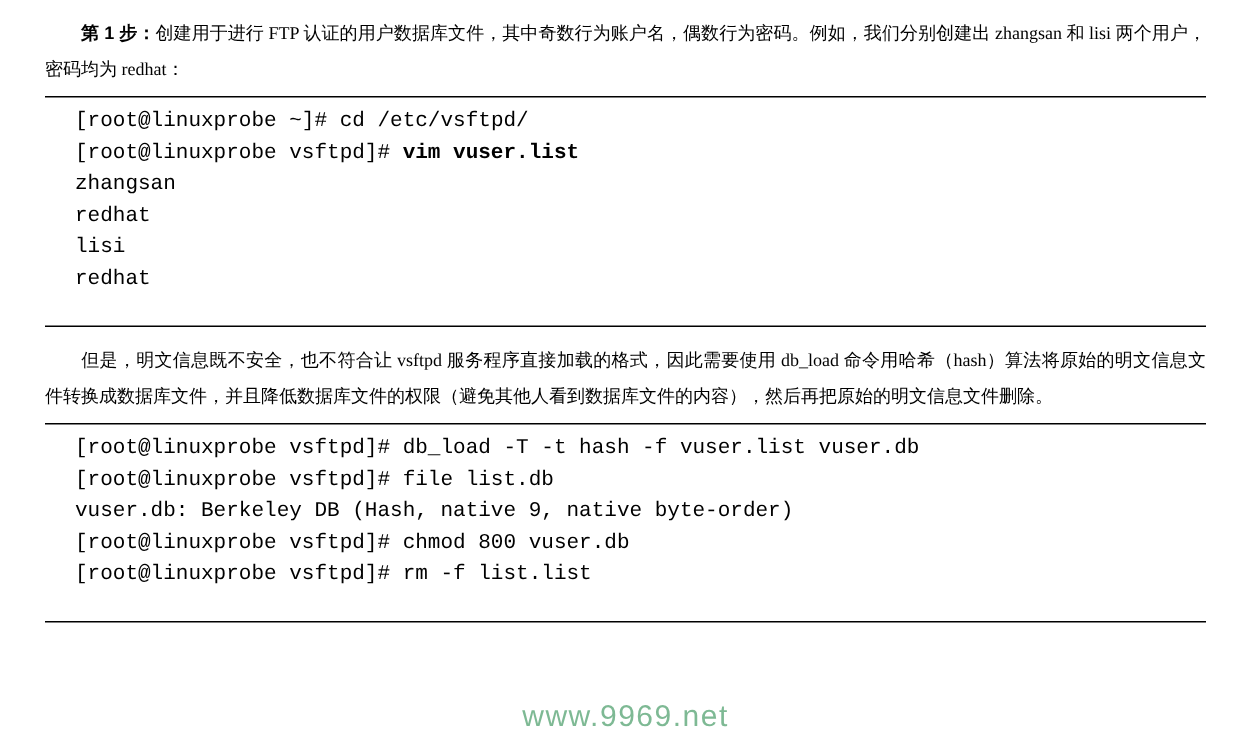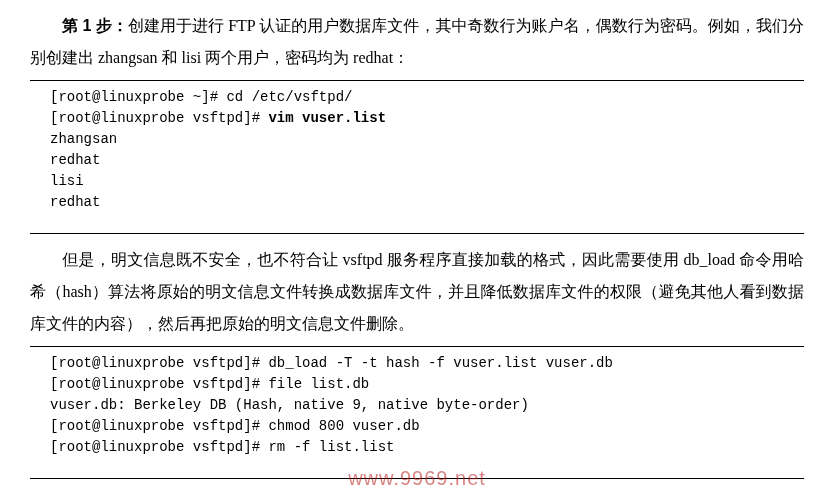--- a/index.html
+++ b/index.html
@@ -10,21 +10,21 @@
     body {
       width: 834px;
       height: 500px;
       background: #ffffff;
       font-family: "SimSun", "宋体", serif;
       padding: 10px 30px;
       position: relative;
       overflow: hidden;
     }
     .paragraph {
-      font-size: 16px;
+      font-size: 12px;
       line-height: 2;
       color: #000;
       text-align: justify;
       margin-bottom: 6px;
     }
     .paragraph .indent {
       display: inline-block;
       width: 2em;
     }
     .bold {
@@ -44,21 +44,21 @@
     }
     .code-block .cmd-bold {
       font-weight: bold;
     }
     .watermark {
       position: absolute;
       bottom: 10px;
       left: 50%;
       transform: translateX(-50%);
       font-size: 20px;
-      color: #b91c1c;
+      color: #15803d;
       opacity: 0.55;
       font-family: Arial, sans-serif;
       letter-spacing: 1px;
       pointer-events: none;
     }
   </style>
 </head>
 <body>
 
 <div class="paragraph">

